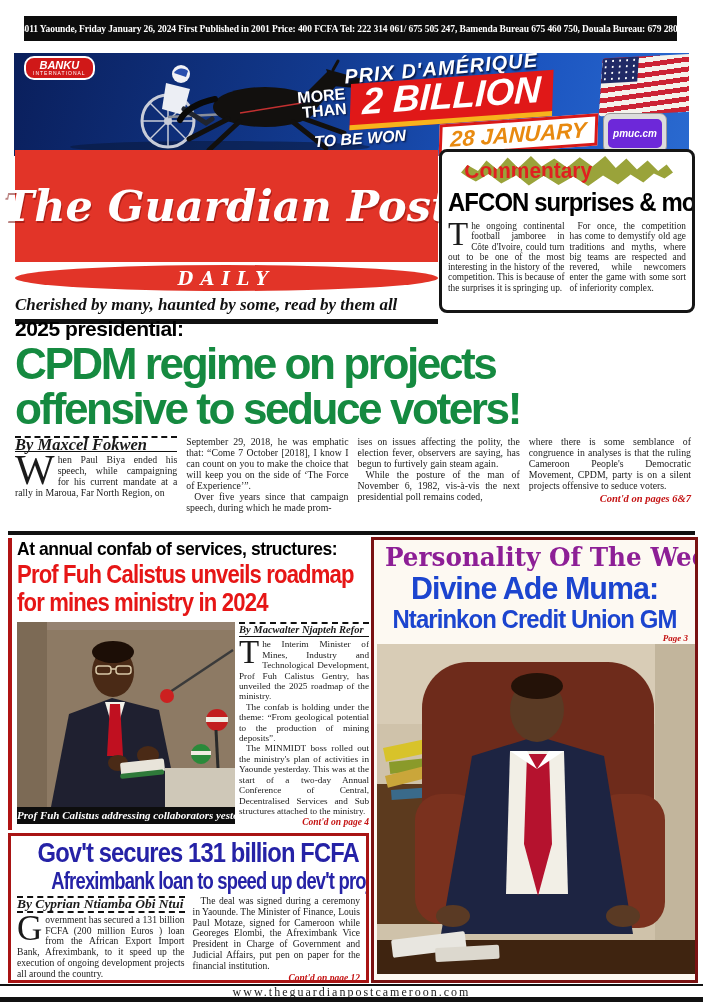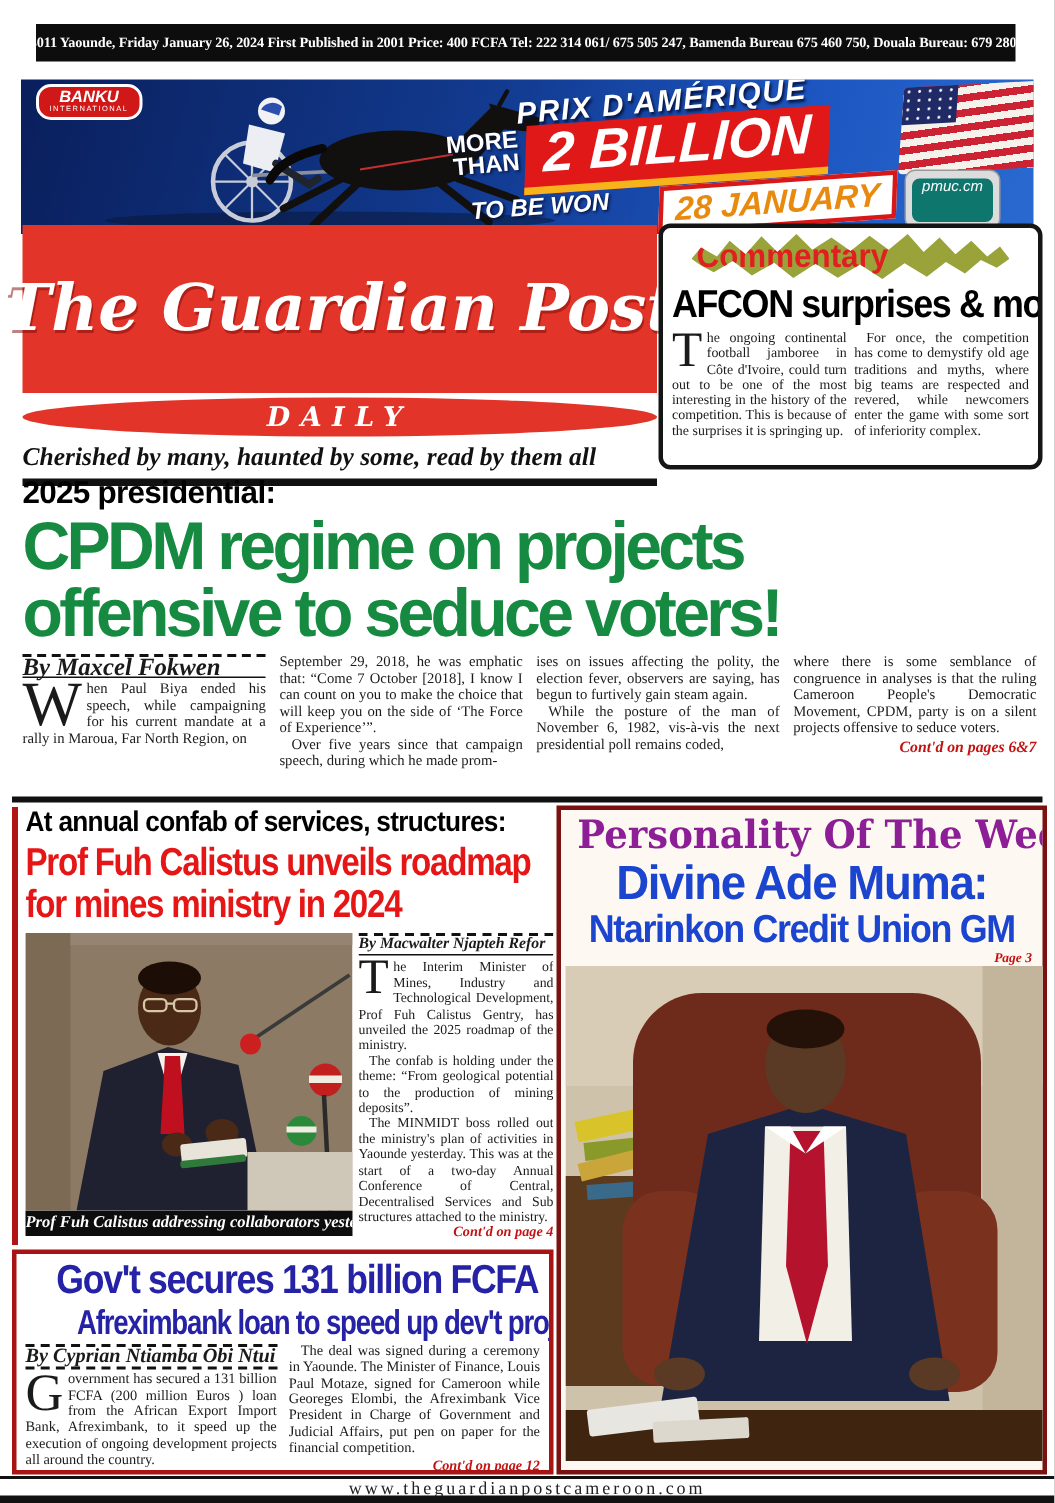--- a/index.html
+++ b/index.html
@@ -37,23 +37,23 @@
   .date-28{left:425px;top:66px;background:#fff;border:3px solid #d81818;color:#e88a10;
     font-family:"Liberation Sans",sans-serif;font-weight:bold;font-style:italic;font-size:22px;
     padding:0 8px;transform:rotate(-4deg) skewX(-6deg);white-space:nowrap}
   .us-flag{right:-4px;top:3px;width:92px;height:58px;border-radius:3px;
     background:repeating-linear-gradient(175deg,#cc2233 0 5px,#f5f2ec 5px 10px);
     transform:rotate(4deg) skewY(-7deg);overflow:hidden}
   .flag-canton{position:absolute;left:0;top:0;width:36px;height:25px;background:#202a66;
     background-image:radial-gradient(#fff 0.9px,rgba(0,0,0,0) 1.1px);background-size:7px 6px}
   .pmuc{right:22px;top:60px;width:64px;height:40px;background:#dcdcdc;border:1px solid #9a9a9a;
     border-radius:7px;padding:5px 4px 4px}
-  .pmuc-inner{width:100%;height:100%;background:#0f766e;border-radius:5px;display:flex;
-    justify-content:center;color:#fff;font-family:"Liberation Sans",sans-serif;
-    font-weight:normal;font-style:italic;font-size:10px}
+  .pmuc-inner{width:100%;height:100%;background:#6d28d9;border-radius:5px;display:flex;
+    align-items:center;justify-content:center;color:#fff;font-family:"Liberation Sans",sans-serif;
+    font-weight:bold;font-style:italic;font-size:10px}
 
   
   .masthead{position:absolute;top:150px;left:15px;width:423px}
   .masthead-red{height:112px;background:var(--masthead-red);display:flex;align-items:center;justify-content:center}
   .masthead-title{color:#fff;font-family:"DejaVu Serif",serif;font-style:italic;font-weight:bold;
     font-size:43px;white-space:nowrap;text-shadow:1px 2px 0 rgba(120,10,5,.5)}
   .daily-band{height:26px;background:var(--masthead-red);border-radius:50%;margin-top:3px;
     display:flex;align-items:center;justify-content:center}
   .daily-band span{color:#fff;font-family:"DejaVu Serif",serif;font-style:italic;font-weight:bold;
     font-size:18px;letter-spacing:7px}
@@ -337,21 +337,21 @@
 
   <div class="loan">
     <div class="loan-h1">Gov't secures 131 billion FCFA</div>
     <div class="loan-h2">Afreximbank loan to speed up dev't projects</div>
     <div class="loan-cols">
       <div class="loan-col">
         <div class="byline-loan">By Cyprian Ntiamba Obi Ntui</div>
         <span class="dropcap">G</span><span>overnment has secured a 131 billion FCFA (200 million Euros ) loan from the African Export Import Bank, Afreximbank, to it speed up the execution of ongoing development projects all around the country.</span>
       </div>
       <div class="loan-col">
-        <p class="ind">The deal was signed during a ceremony in Yaounde. The Minister of Finance, Louis Paul Motaze, signed for Cameroon while Georeges Elombi, the Afreximbank Vice President in Charge of Government and Judicial Affairs, put pen on paper for the financial competition.</p>
+        <p class="ind">The deal was signed during a ceremony in Yaounde. The Minister of Finance, Louis Paul Motaze, signed for Cameroon while Georeges Elombi, the Afreximbank Vice President in Charge of Government and Judicial Affairs, put pen on paper for the financial institution.</p>
         <div class="contd loan-contd">Cont'd on page 12</div>
       </div>
     </div>
   </div>
 
   <div class="footer-rule"></div>
   <div class="footer-url">www.theguardianpostcameroon.com</div>
   <div class="footer-bar"></div>
 
 </div>

